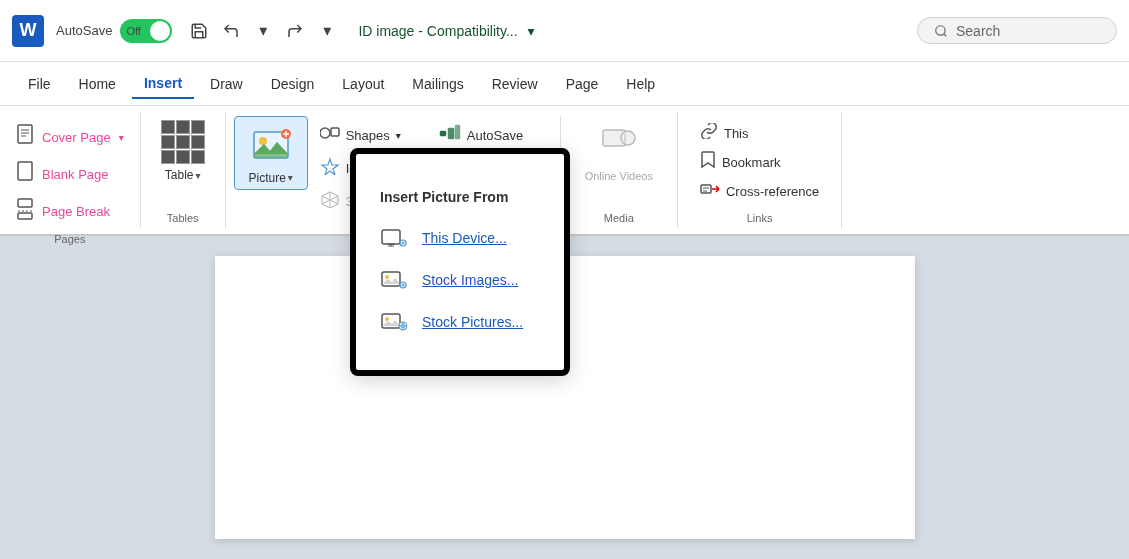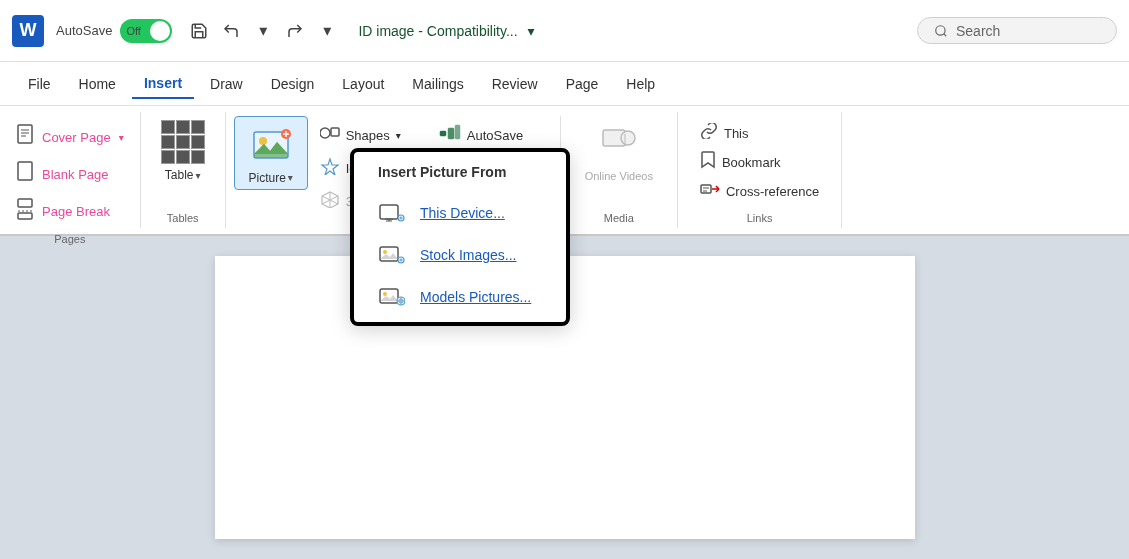--- a/index.html
+++ b/index.html
@@ -278,24 +278,24 @@
       white-space: nowrap;
     }
     .link-icon { font-size: 16px; }
 
     
     .dropdown-popup {
       position: absolute;
       top: 148px;
       left: 350px;
       background: white;
-      border: 4px solid #000000;
+      border: 6px solid #000000;
       border-radius: 8px;
       box-shadow: 0 4px 20px rgba(0,0,0,0.18);
-      padding: 4px 0;
+      padding: 27px 0;
       z-index: 1000;
       min-width: 220px;
     }
     .dropdown-header {
       font-size: 14px;
       font-weight: 700;
       color: #333;
       padding: 8px 24px 12px 24px;
     }
     .dropdown-item {
@@ -672,19 +672,19 @@
       <svg width="26" height="20" viewBox="0 0 26 20" fill="none">
         <rect x="1" y="2" width="18" height="14" rx="2" stroke="#555" stroke-width="1.5" fill="white"></rect>
         <circle cx="6" cy="7" r="2" fill="#f0c040"></circle>
         <polyline points="1,14 7,9 11,12 14,8 19,14" fill="#aaa" stroke="none" opacity="0.5"></polyline>
         <circle cx="22" cy="14" r="4" fill="#e8f4ff" stroke="#5599cc" stroke-width="1.2"></circle>
         <path d="M20 14 a2 2 0 0 1 4 0 a2 2 0 0 1 -4 0" stroke="#5599cc" stroke-width="0.8" fill="none"></path>
         <line x1="22" y1="10" x2="22" y2="18" stroke="#5599cc" stroke-width="0.8"></line>
         <line x1="18" y1="14" x2="26" y2="14" stroke="#5599cc" stroke-width="0.8"></line>
       </svg>
     </div>
-    <span class="dropdown-item-text">Models Pictures...</span>
+    <span class="dropdown-item-text">Stock Pictures...</span>
   </div>
 </div>
 
 <div class="doc-area">
   <div class="doc-page"></div>
 </div>
 
 </body></html>

